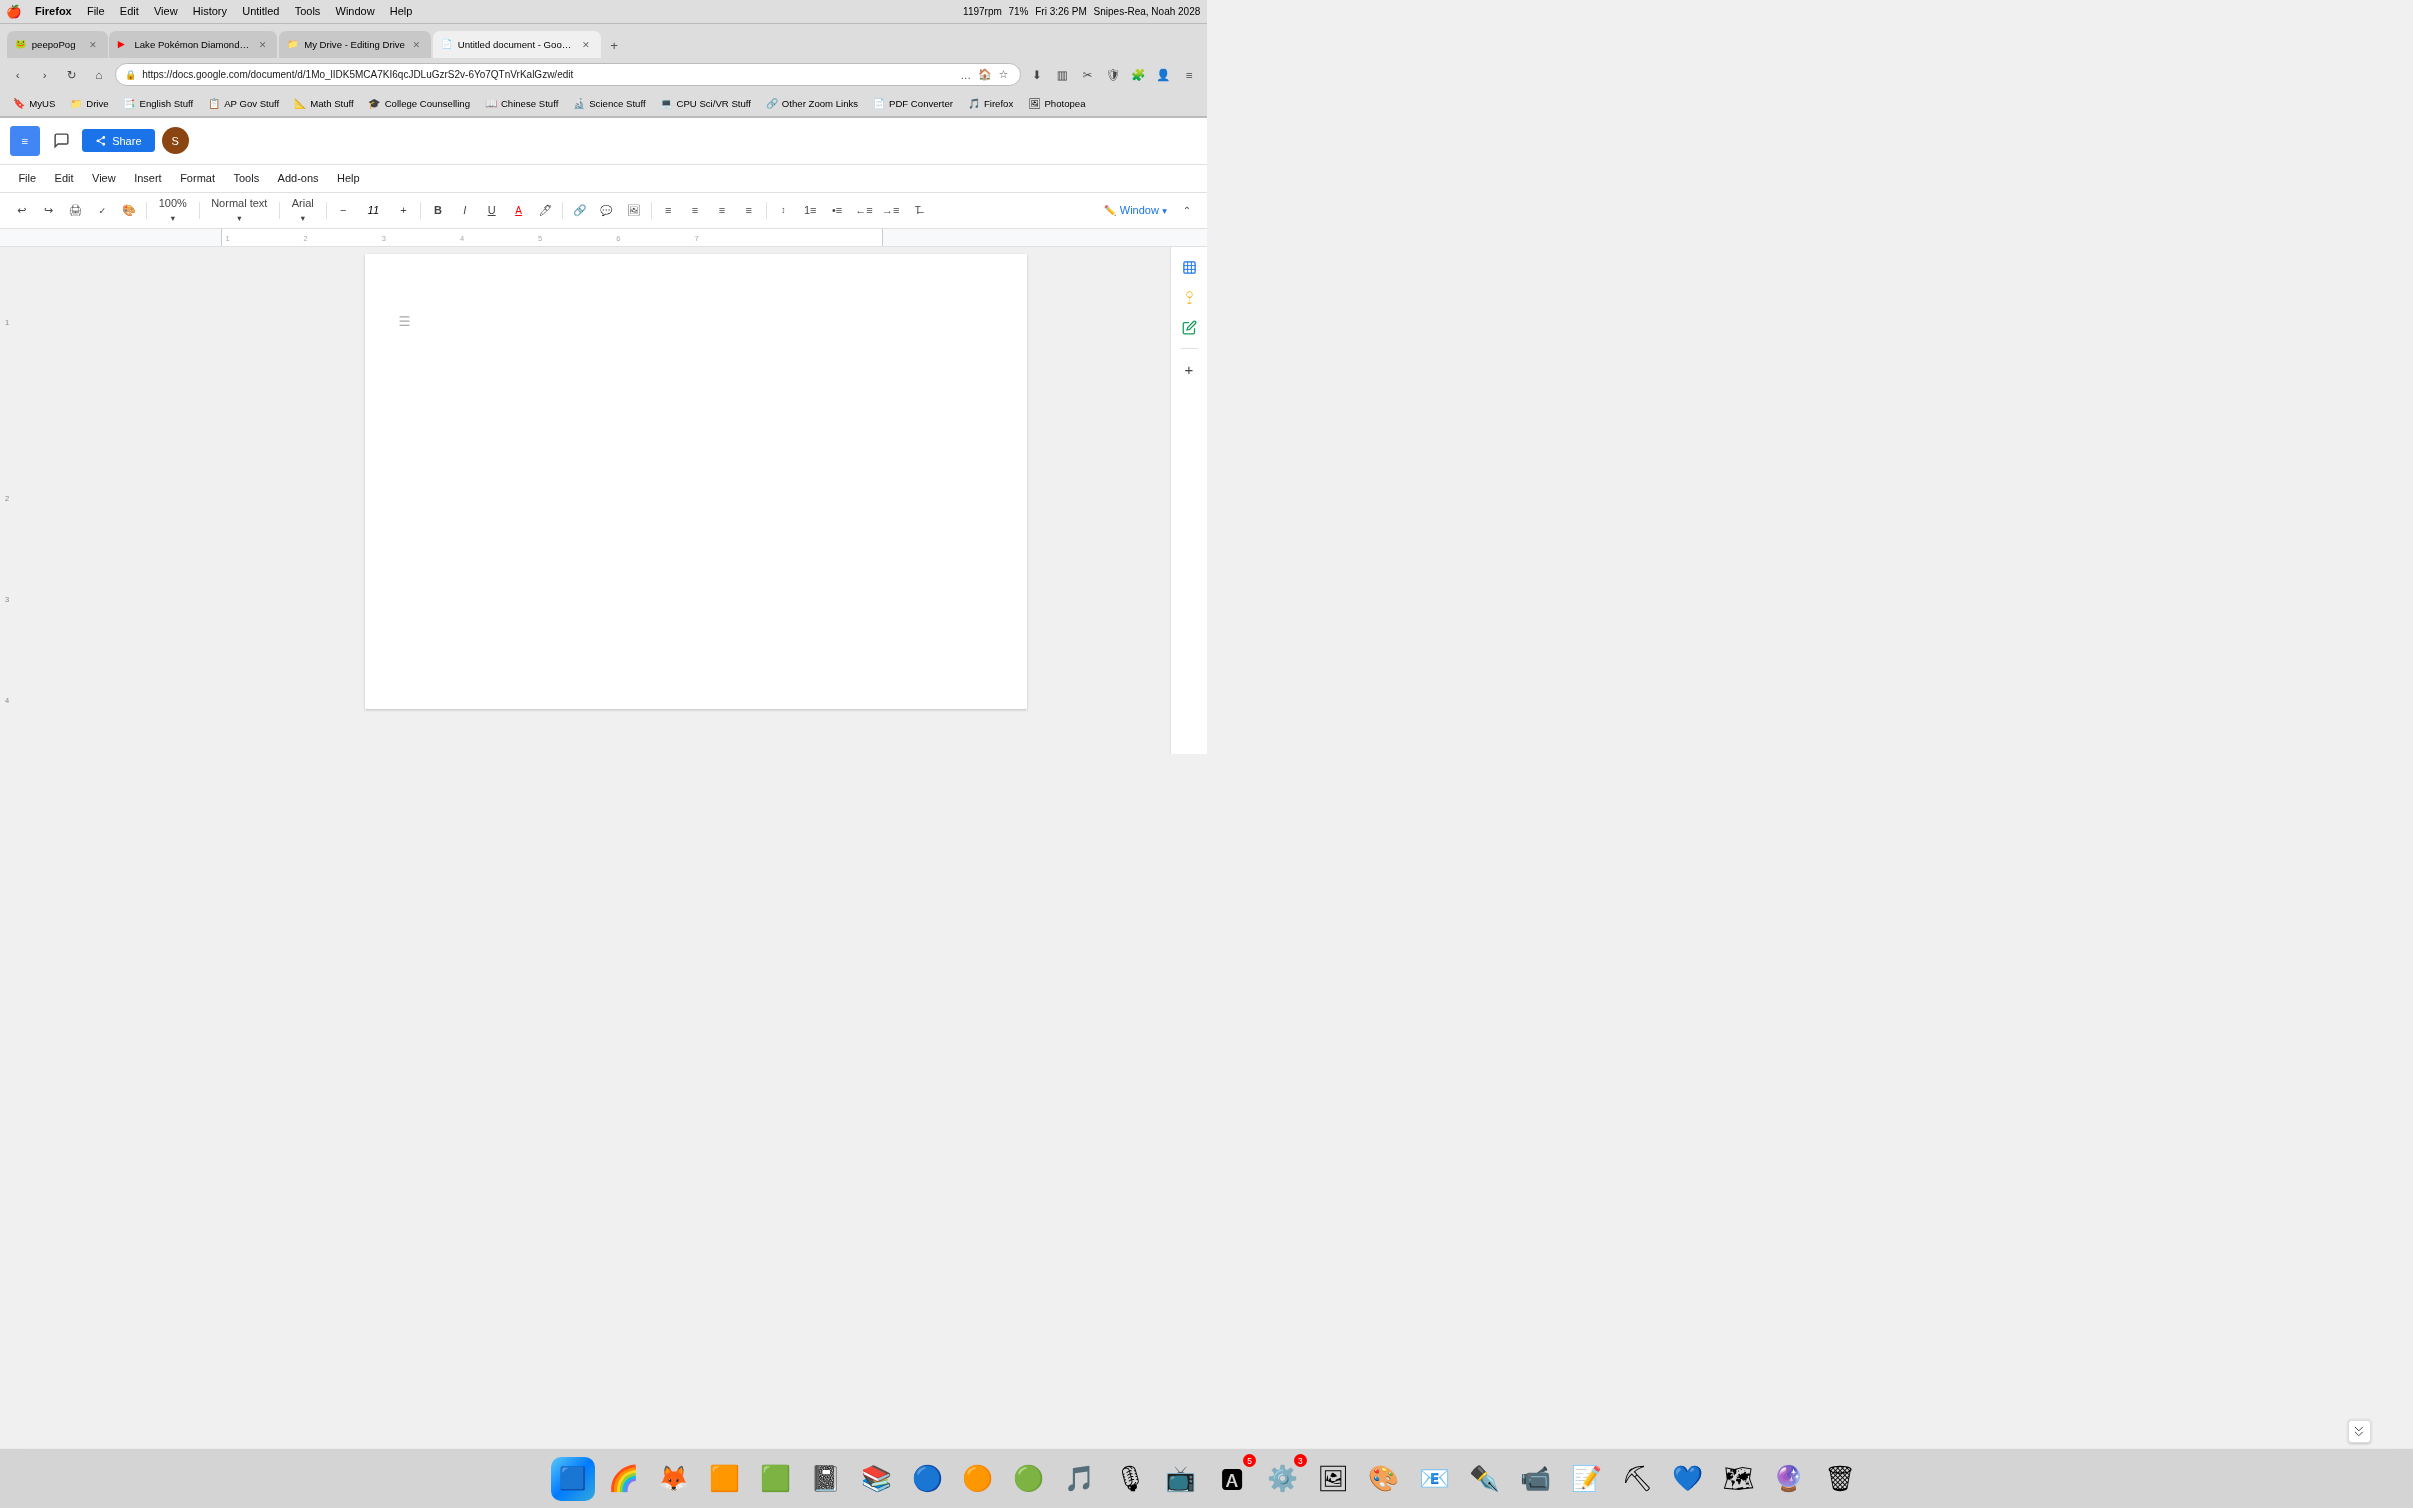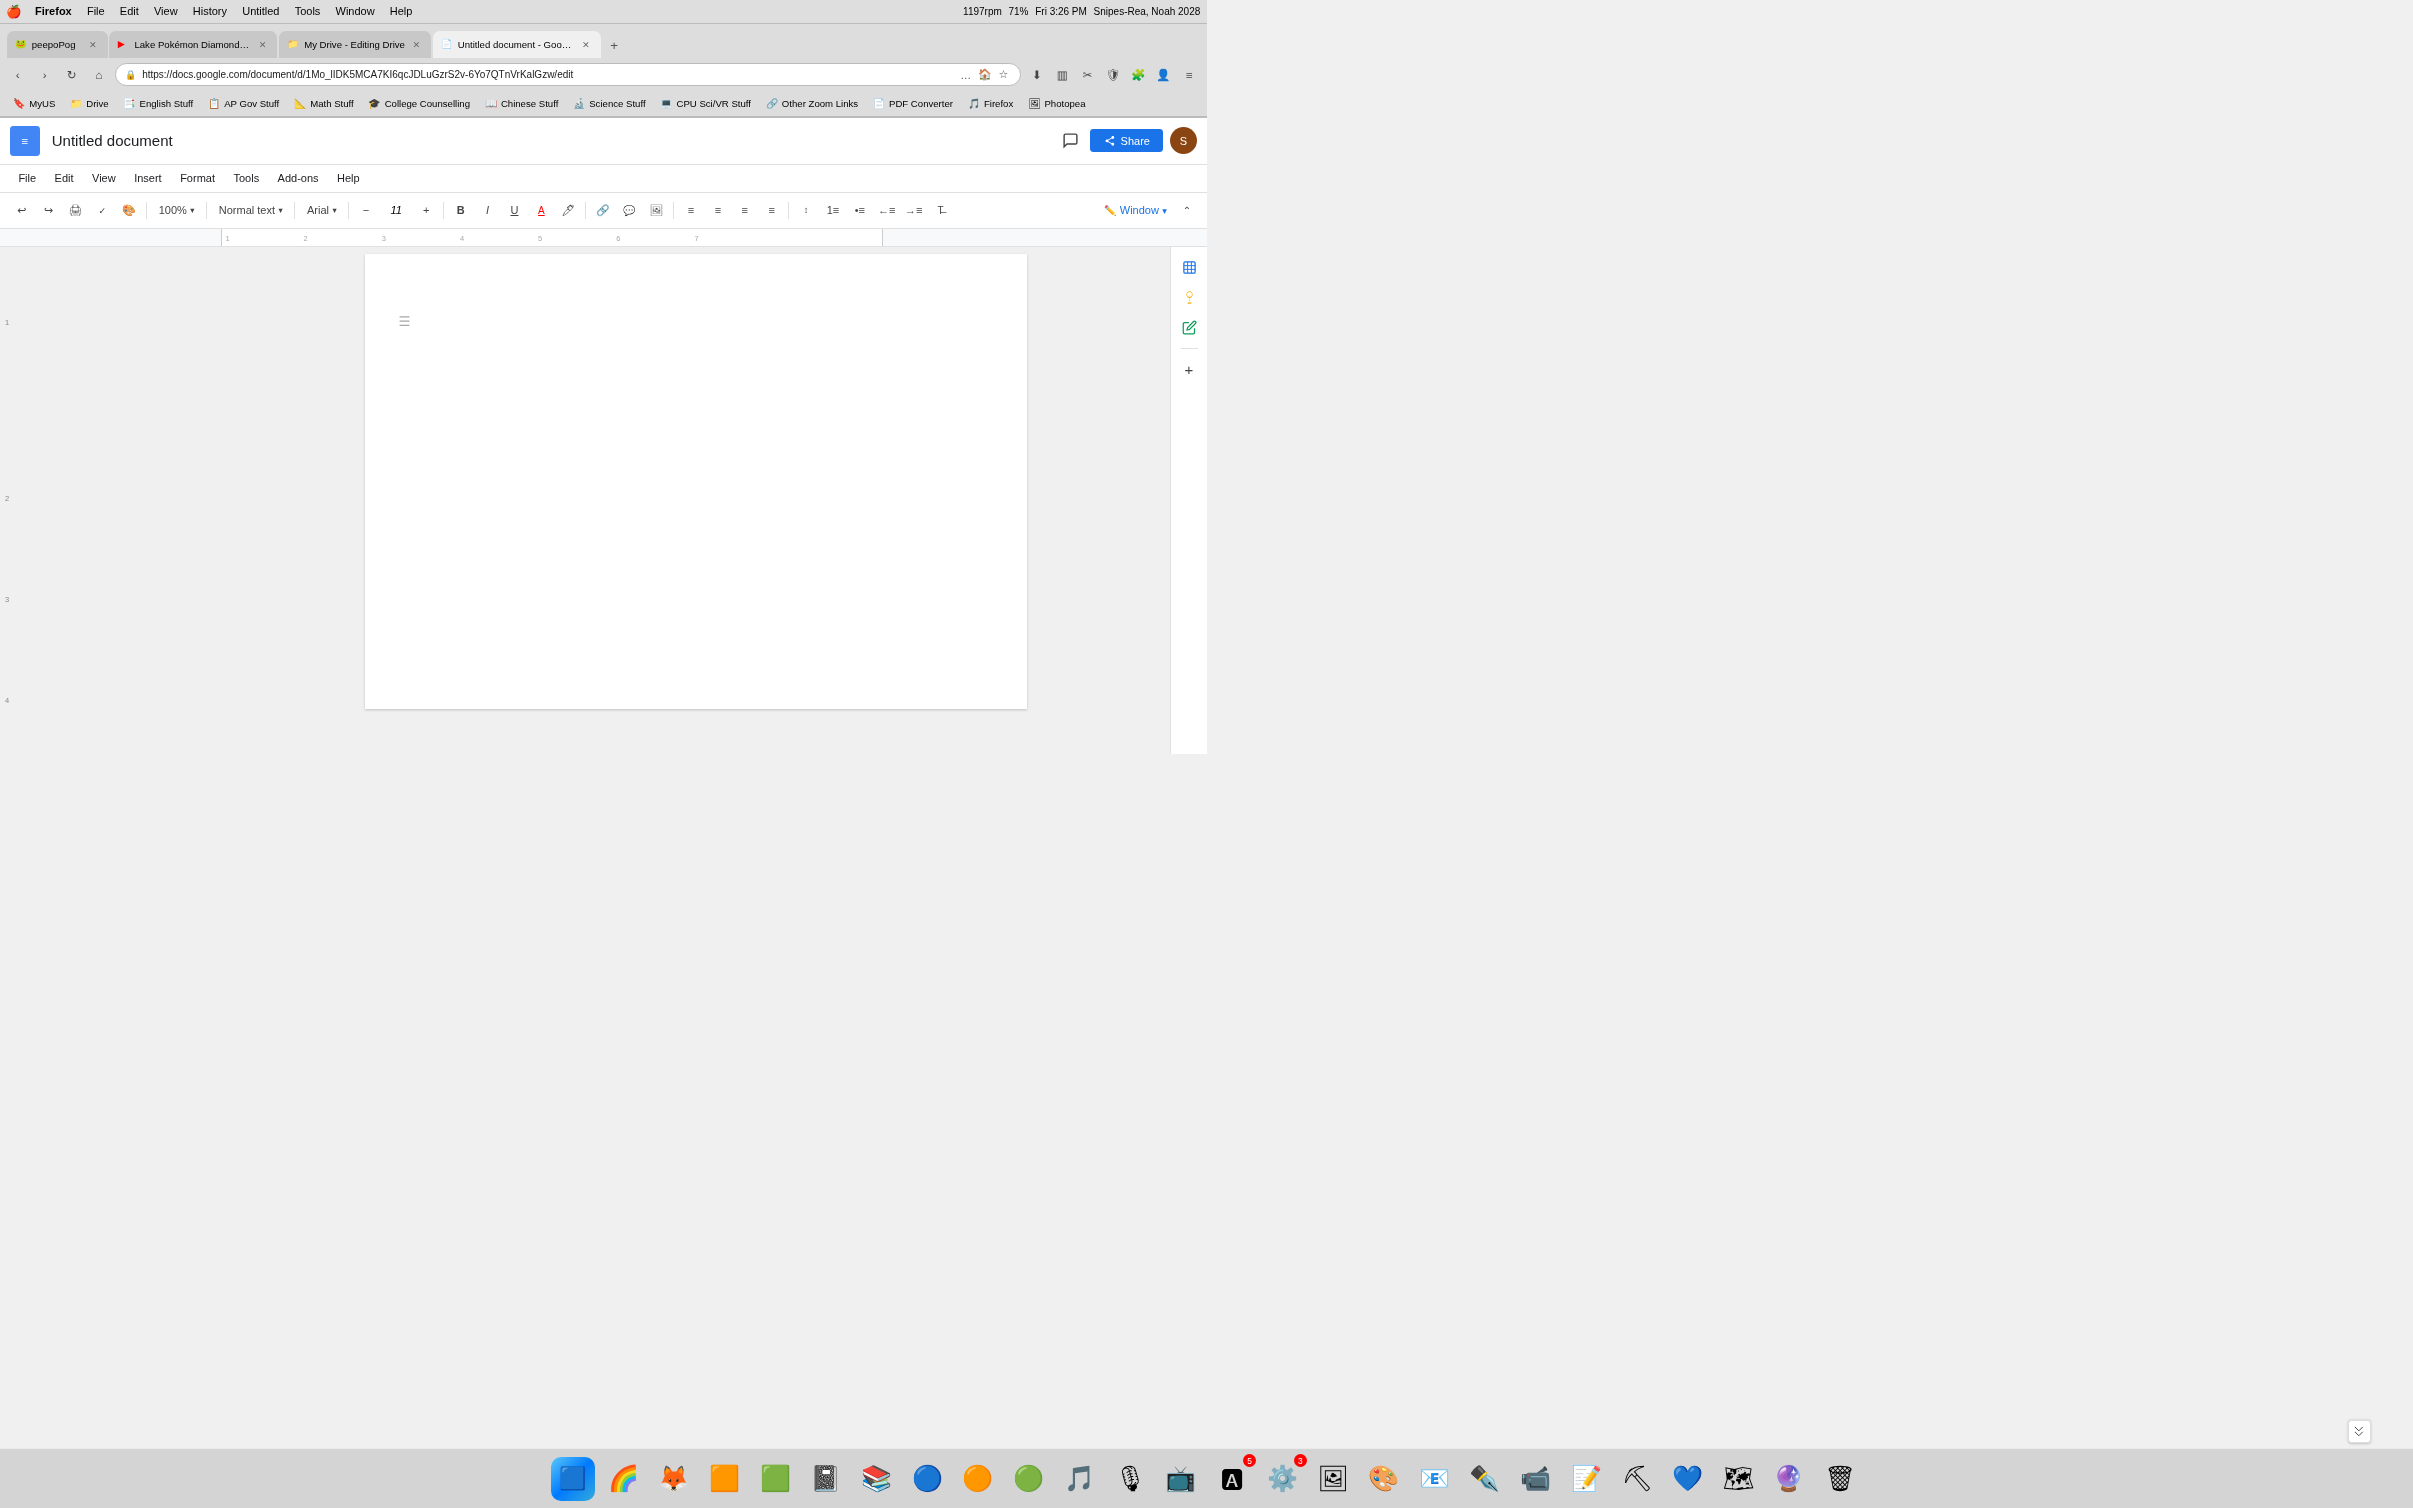--- a/index.html
+++ b/index.html
@@ -220,20 +220,21 @@
       display: flex;
       align-items: center;
       gap: 3.4px;
       padding: 3.4px 6.7px;
       border: none;
       background: none;
       border-radius: 3.4px;
       cursor: pointer;
       font-size: 11px;
       color: #444;
+      flex-direction: column;
     }
     .toolbar-font-size {
       width: 30px;
       display: flex; align-items: center; justify-content: center;
       font-size: 11px;
       font-style: italic;
     }
     .editing-mode {
       display: flex;
       align-items: center;
@@ -526,23 +527,20 @@
       <span>Photopea</span>
     </div>
   </div>
 </div>
 
 <div class="docs-app">
 
   <div class="docs-header">
     <div class="docs-logo">
       <span style="font-size:11.7px; font-weight:normal;">≡</span>
-    </div>
-    <div class="docs-title-area">
-      <input class="docs-title-input" type="text" value="Untitled document" style="">
     </div>
     <div class="docs-header-right">
       <div class="docs-comment-btn">
         <svg width="17" height="17" viewBox="0 0 24 24" fill="none" stroke="#444" stroke-width="2">
           <path d="M21 15a2 2 0 01-2 2H7l-4 4V5a2 2 0 012-2h14a2 2 0 012 2z"></path>
         </svg>
       </div>
       <button class="docs-share-btn">
         <svg width="11.7" height="11.7" viewBox="0 0 24 24" fill="white">
             <path d="M18 16.08c-.76 0-1.44.3-1.96.77L8.91 12.7c.05-.23.09-.46.09-.7s-.04-.47-.09-.7l7.05-4.11c.54.5 1.25.81 2.04.81 1.66 0 3-1.34 3-3s-1.34-3-3-3-3 1.34-3 3c0 .24.04.47.09.7L8.04 9.81C7.5 9.31 6.79 9 6 9c-1.66 0-3 1.34-3 3s1.34 3 3 3c.79 0 1.5-.31 2.04-.81l7.12 4.16c-.05.21-.08.43-.08.65 0 1.61 1.31 2.92 2.92 2.92 1.61 0 2.92-1.31 2.92-2.92s-1.31-2.92-2.92-2.92z"></path>

